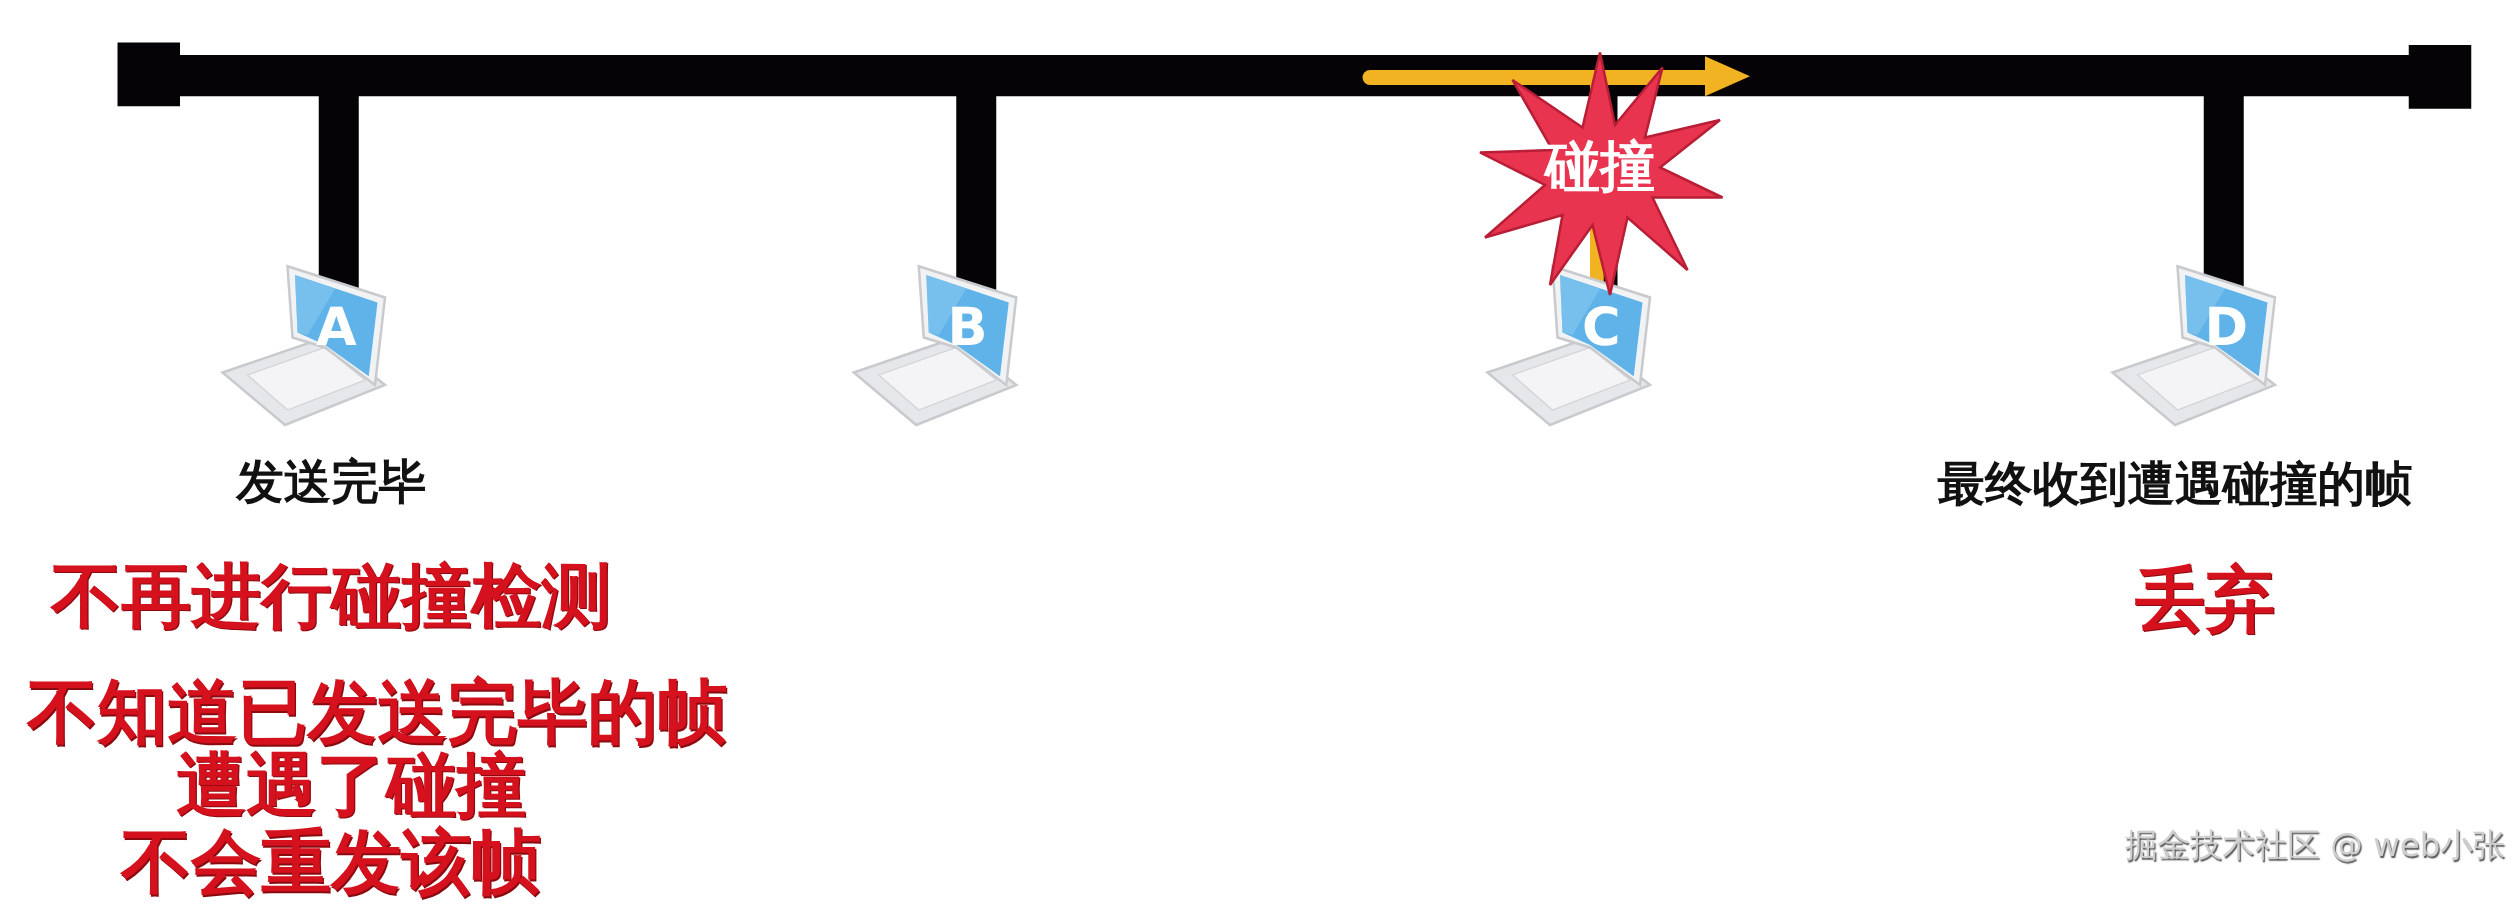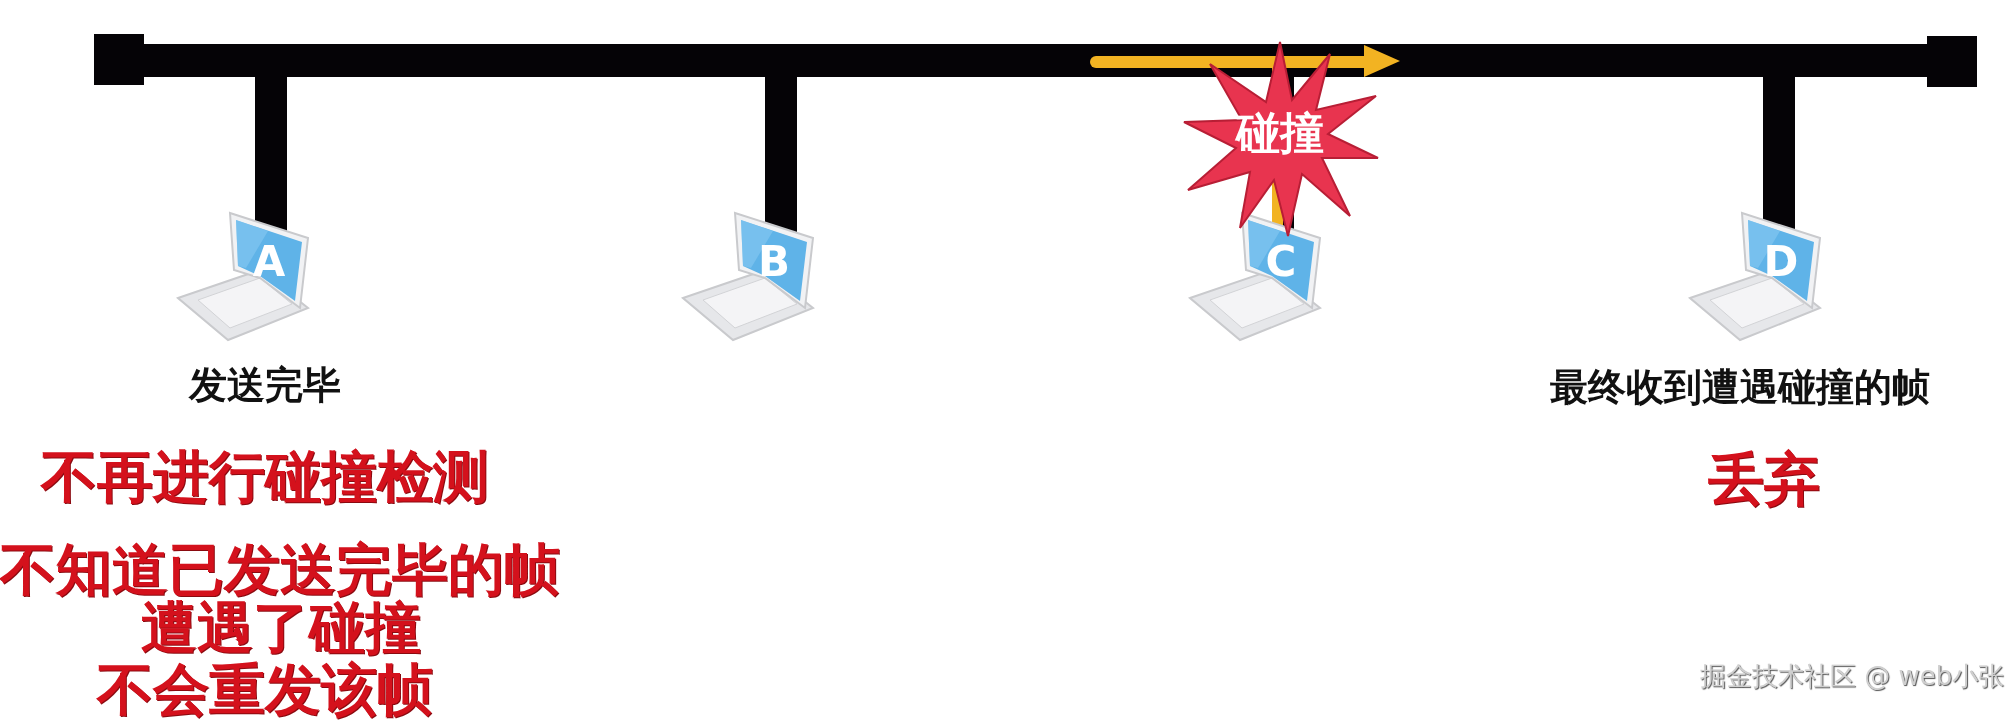--- a/index.html
+++ b/index.html
@@ -87,20 +87,20 @@
 
 <div class="abs burst">
   <svg viewBox="0 0 200 200">
     <polygon fill="#e8344f" stroke="#b81e35" stroke-width="2" points="100,2 112,60 150,14 136,70 196,56 148,94 198,118 142,118 170,176 122,134 108,196 94,140 60,188 70,132 8,150 56,108 4,82 62,80 30,24 86,62"></polygon>
   </svg>
 </div>
 <div class="abs burst-text">碰撞</div>
 
 <div class="label black-label" style="left:100px; top:360px; width:330px;">发送完毕</div>
 <div class="label red-label" style="left:40px; top:440px; width:450px;">不再进行碰撞检测</div>
-<div class="label red-label" style="left:0px; top:533px; width:530px;">不知道已发送完毕的帧</div>
+<div class="label red-label" style="left:0px; top:533px; width:530px;padding-left:22px;">不知道已发送完毕的帧</div>
 <div class="label red-label" style="left:0px; top:591px; width:530px;margin-left:16px;">遭遇了碰撞</div>
 <div class="label red-label" style="left:0px; top:653px; width:530px;">不会重发该帧</div>
 
 <div class="label black-label" style="left:1490px; top:362px; width:500px;">最终收到遭遇碰撞的帧</div>
 <div class="label red-label" style="left:1664px; top:442px; width:200px;">丢弃</div>
 
 <div class="abs watermark">掘金技术社区 @ web小张</div>
 
 </body></html>

